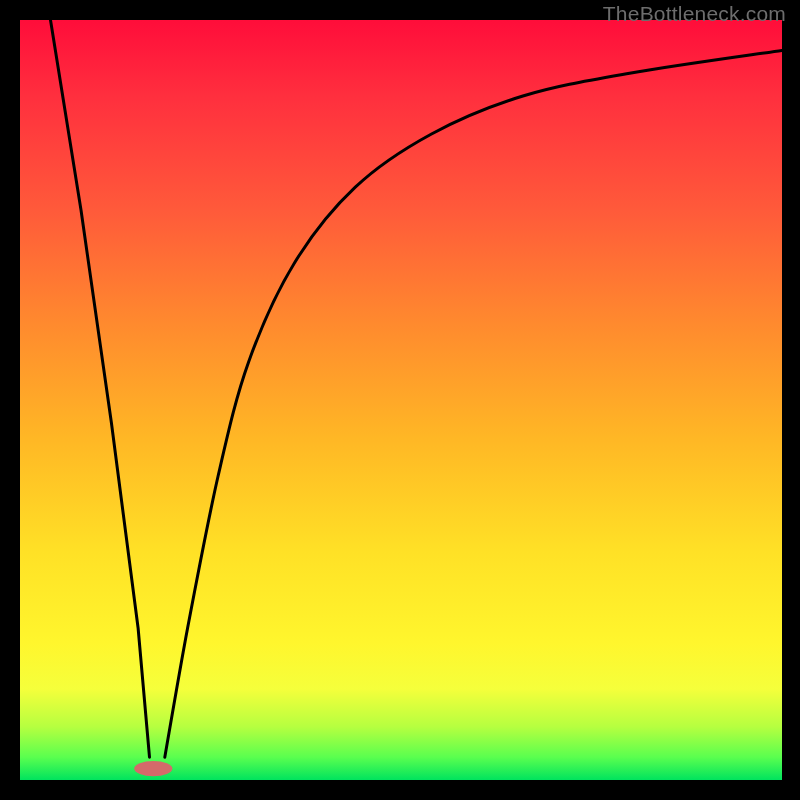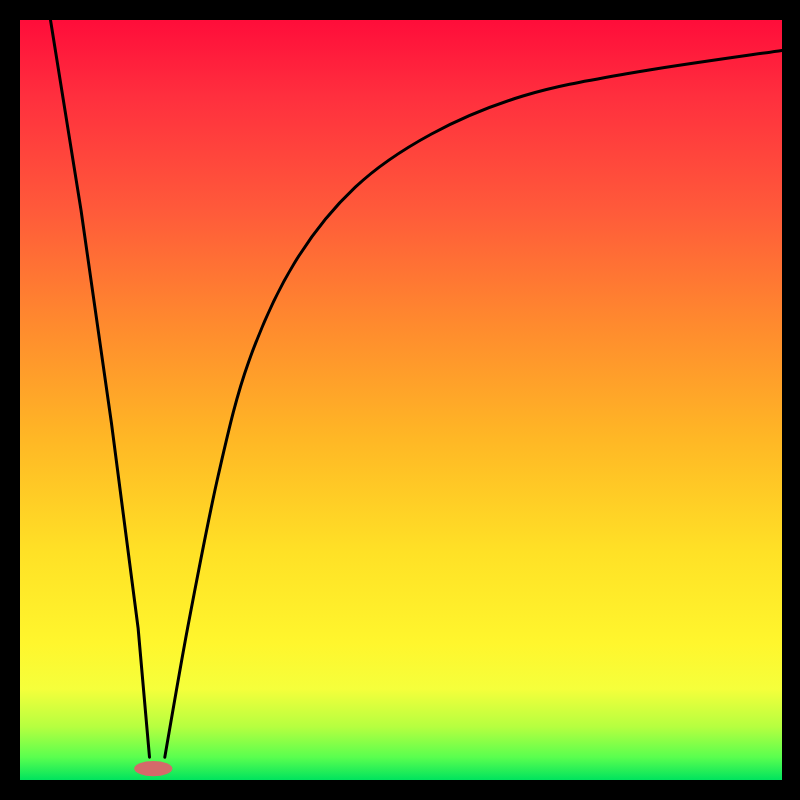--- a/index.html
+++ b/index.html
@@ -74,20 +74,21 @@
     stroke-width: 3;
     stroke-linecap: round;
     stroke-linejoin: round;
   }
 </style>
 </head>
 <body>
 
 <div class="outer">
 
+  <div class="watermark">TheBottleneck.com</div>
 
   <div class="plot-frame">
     <div class="gradient-area"></div>
 
     <svg class="curve" viewBox="0 0 762 760" preserveAspectRatio="none">
 
       <path id="left-seg" class="curve-path" d="M30.5 0.0 L61.0 190.0 L91.4 402.8 L118.1 608.0 L129.5 737.2"></path>
 
       <path id="right-seg" class="curve-path" d="M 144.8 737.2 C 148.6 715.7, 158.8 654.9, 167.6 608.0 C 176.5 561.1, 188.0 500.3, 198.1 456.0 C 208.3 411.7, 215.9 377.5, 228.6 342.0 C 241.3 306.5, 256.5 272.3, 274.3 243.2 C 292.1 214.1, 312.4 188.7, 335.3 167.2 C 358.1 145.7, 383.5 129.2, 411.5 114.0 C 439.4 98.8, 469.9 86.1, 502.9 76.0 C 535.9 65.9, 566.4 60.8, 609.6 53.2 C 652.8 45.6, 736.6 34.2, 762.0 30.4"></path>
 

